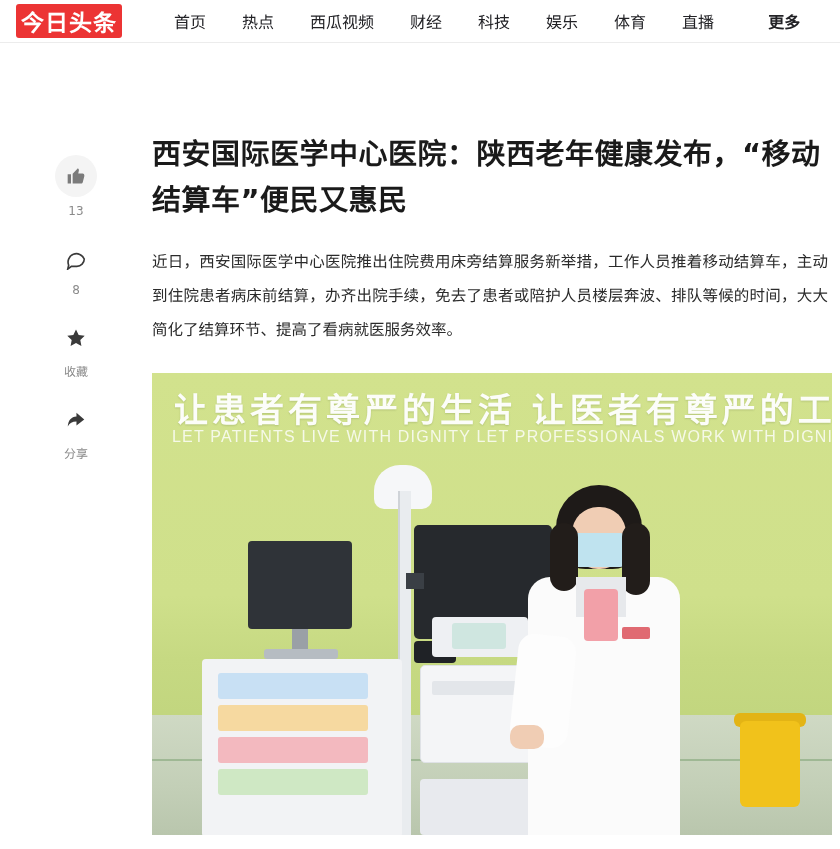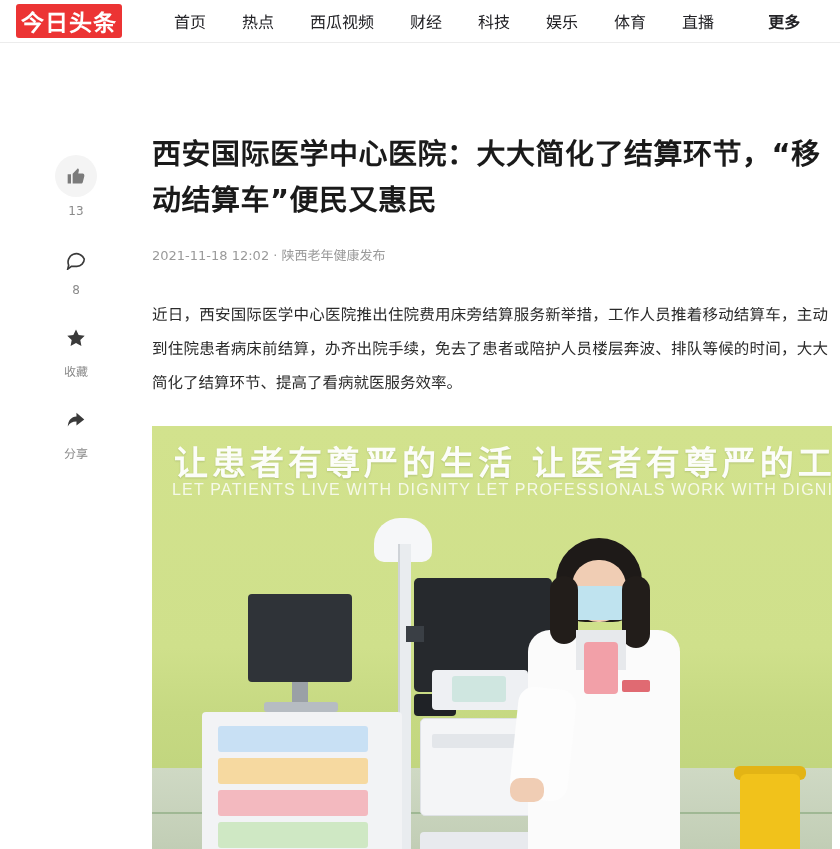--- a/index.html
+++ b/index.html
@@ -269,22 +269,21 @@
         <svg width="22" height="22" viewBox="0 0 24 24" fill="currentColor" aria-hidden="true">
           <path d="M21 11.5L12.5 4v4.2C6.8 8.6 3.6 12.2 3 19c1.9-3.6 4.9-5.3 9.5-5.4V18z"></path>
         </svg>
       </div>
       <div class="rail-label">分享</div>
     </div>
 
   </div>
 
   <div class="article">
-    <h1 class="title">西安国际医学中心医院：大大简化了结算环节，“移动结算车”便民又惠民</h1>
-    <div class="meta">2021-11-18 12:02 · 陕西老年健康发布</div>
+    <h1 class="title">西安国际医学中心医院：陕西老年健康发布，“移动结算车”便民又惠民</h1>
     <p class="para">近日，西安国际医学中心医院推出住院费用床旁结算服务新举措，工作人员推着移动结算车，主动到住院患者病床前结算，办齐出院手续，免去了患者或陪护人员楼层奔波、排队等候的时间，大大简化了结算环节、提高了看病就医服务效率。</p>
 
     <div class="photo">
       <div class="wall"></div>
       <div class="floor"></div>
       <div class="floor-line shape" style="left:0; bottom:74px; width:680px;"></div>
 
       <div class="banner-cn">让患者有尊严的生活  让医者有尊严的工作</div>
       <div class="banner-en">LET PATIENTS LIVE WITH DIGNITY  LET PROFESSIONALS WORK WITH DIGNITY</div>
 

